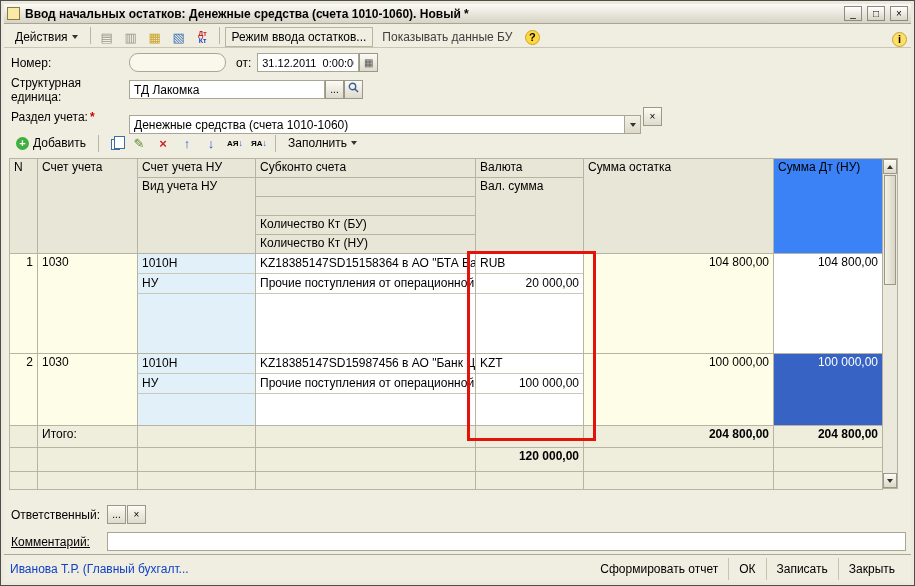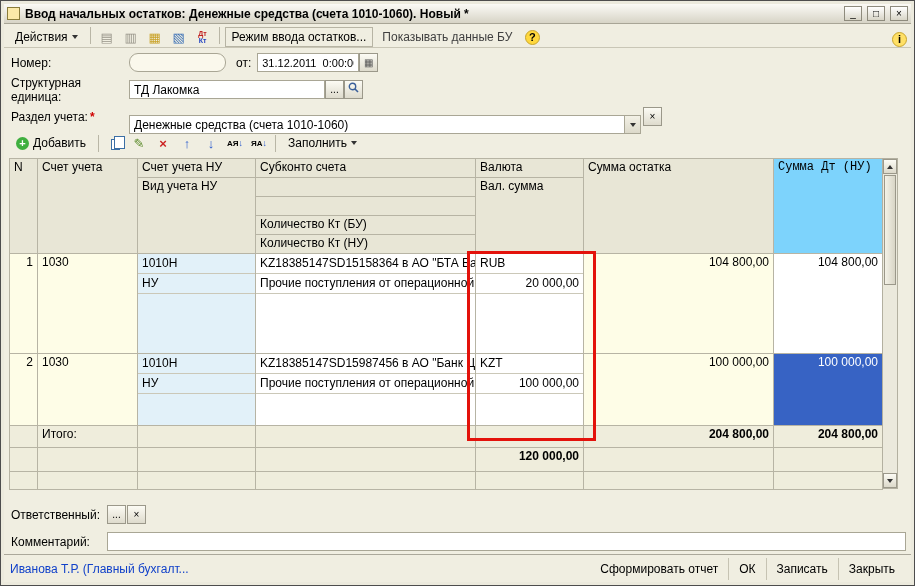--- a/index.html
+++ b/index.html
@@ -51,21 +51,21 @@
     line-height:13px;text-align:center;font-size:11px;display:inline-block;}
   .ico-copy{position:relative;width:9px;height:11px;border:1px solid #3a6ea5;background:#fff;display:inline-block;margin-top:2px;}
   .ico-copy::after{content:"";position:absolute;left:2px;top:-4px;width:9px;height:11px;border:1px solid #3a6ea5;background:#fff;}
   .sort-letters{font-size:8px;font-weight:bold;letter-spacing:0;}
   .sort-arrow{font-size:9px;color:#2255cc;font-weight:bold;}
   .arrow-g{font-size:13px;font-weight:bold;color:#2255cc;}
   
   #grid{position:absolute;left:8px;top:157px;width:873px;border-collapse:collapse;table-layout:fixed;background:#fff;}
   #grid th,#grid td{border:1px solid #B7B4A4;font-size:12px;padding:1px 4px;overflow:hidden;white-space:nowrap;vertical-align:top;}
   #grid th{background:#E8E6D6;font-weight:normal;text-align:left;}
-  #grid th.cur{background:#7dd3fc;font-family:Liberation Mono, monospace;}
+  #grid th.cur{background:#3b82f6;}
   tr.h{height:19px;}
   .c-yellow{background:#FEFDE7;} .c-blue{background:#E2F1F9;} .c-white{background:#fff;}
   .num{text-align:right;}
   .p0{padding:0 !important;}
   .line{height:20px;line-height:19px;padding:0 4px;border-bottom:1px solid #CBC8B8;}
   .line.num{text-align:right;}
   td.sel{background:#3763C4;color:#fff;}
   .totalrow td{background:#EFEDDC;}
   .b{font-weight:bold;}
   
@@ -321,21 +321,21 @@
   </div>
 
   <div id="red-box"></div>
 
   <div class="brow" style="top:499px;">
     <span class="lbl2">Ответственный:</span>
     <button class="mini-btn">...</button>
     <button class="mini-btn">×</button>
   </div>
 
-  <div class="brow" style="top:526px;">
+  <div class="brow" style="top:526px;text-decoration:underline;">
     <span class="lbl2">Комментарий:</span>
     <input class="txt" value="" style="">
   </div>
 
   <div id="statusbar">
     <span id="status-user">Иванова Т.Р. (Главный бухгалт...</span>
     <span class="spacer"></span>
     <button class="cmd">Сформировать отчет</button>
     <button class="cmd">ОК</button>
     <button class="cmd">Записать</button>

